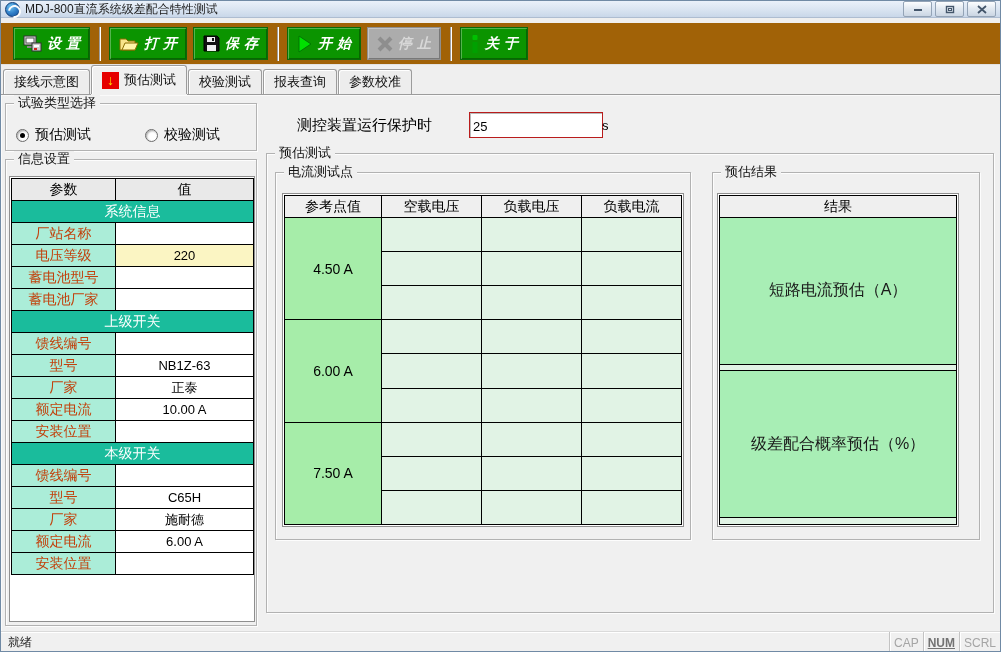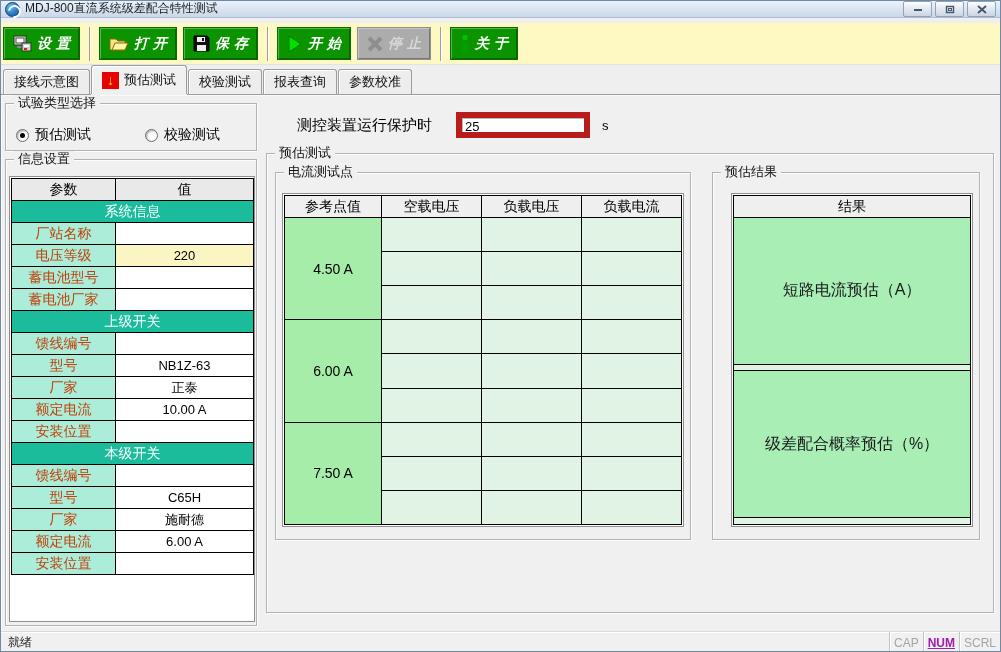--- a/index.html
+++ b/index.html
@@ -7,21 +7,21 @@
   .window {
     position:relative; width:1001px; height:652px;
     background:#EFEFEF; border:1px solid #708AA5; overflow:hidden;
   }
 
   
   .titlebar {
     position:absolute; left:0; top:0; width:100%; height:17px;
     background:linear-gradient(180deg,#EAF1FA 0%,#D9E4F1 55%,#C9D7E9 100%);
     border-bottom:1px solid #AEBDD1;
-    display:flex; align-items:flex-end; padding:0 4px;
+    display:flex; align-items:center; padding:0 4px;
   }
   .app-icon {
     width:15px; height:15px; border-radius:50%;
     background:radial-gradient(circle at 35% 30%,#6FC2F0 0%,#2E7CC6 55%,#134E96 100%);
     border:1px solid #0E3C77; margin-right:5px; position:relative; flex:0 0 auto;
   }
   .app-icon::after{
     content:""; position:absolute; left:2px; top:2px; width:9px; height:9px;
     border:2px solid rgba(255,255,255,.95); border-radius:50%;
     border-left-color:transparent; transform:rotate(-35deg);
@@ -31,21 +31,21 @@
   .win-btn {
     width:29px; height:16px; border:1px solid #93A3B6; border-radius:2px;
     background:linear-gradient(180deg,#FDFEFF 0%,#E3EAF2 45%,#CBD6E3 100%);
     display:flex; align-items:center; justify-content:center; cursor:default;
   }
   .win-btn svg { display:block; }
 
   
   .toolbar {
     position:absolute; left:0; top:22px; width:100%; height:42px;
-    background:#fef9c3; display:flex; align-items:center; padding:0 2px;
+    background:#a16207; display:flex; align-items:center; padding:0 12px;
     border-bottom:1px solid #E2E2E2;
   }
   .tb-btn {
     height:33px; padding:0 9px; margin-right:6px;
     background:#0B9400; border:1px solid #0A6A0A;
     box-shadow:inset 1px 1px 0 rgba(255,255,255,.3), inset -1px -1px 0 rgba(0,0,0,.3);
     display:inline-flex; align-items:center; gap:5px; cursor:default;
   }
   .tb-btn .tb-label {
     color:#FFFFFF; font-size:14px; letter-spacing:5px; font-weight:bold; font-style:italic;
@@ -128,22 +128,22 @@
   .section-cell {
     background:#1ABC9C; color:#FFFFFF; text-align:center; font-size:14px;
   }
   .param-cell { background:#ABEDD8; color:#c2410c; text-align:center; font-size:14px; }
   .value-cell { background:#FFFFFF; text-align:center; font-size:13px; }
   .value-cell.highlight { background:#FBF5C3; }
 
   
   .prot-label { position:absolute; left:296px; top:21px; font-size:15px; color:#000; }
   .prot-input {
-    position:absolute; left:455px; top:17px; width:134px; height:26px;
-    background:#FFF; border:6px solid #b91c1c;
+    position:absolute; left:468px; top:17px; width:134px; height:26px;
+    background:#FFF; border:1px solid #b91c1c;
     box-shadow:inset 1px 1px 0 #B9B9B9;
     font-size:13px; padding:2px 3px 0 3px; color:#000;
     font-family:"Liberation Sans", sans-serif;
   }
   .prot-unit { position:absolute; left:601px; top:23px; font-size:13px; color:#000; }
 
   
   .gb-predict { left:265px; top:58px; width:728px; height:460px; }
   .gb-current { left:8px; top:18px; width:416px; height:368px; }
   .current-frame { left:6px; top:20px; width:402px; height:334px; }
@@ -151,21 +151,21 @@
   .cp-table td, .cp-table th { border:1px solid #000; }
   .cp-table th {
     height:22px; background:#EFEFEF; font-size:14px; font-weight:normal; color:#000;
   }
   .cp-col0{width:97px;} .cp-col{width:100px;}
   .cp-table tbody tr { height:23px; }
   .ref-cell { background:#A6EDA9; text-align:center; font-size:14px; color:#000; }
   .data-cell { background:#E1F3E5; }
 
   .gb-result { left:445px; top:18px; width:268px; height:368px; }
-  .result-frame { left:18px; top:20px; width:242px; height:334px; }
+  .result-frame { left:4px; top:20px; width:242px; height:334px; }
   .res-table { width:238px; height:330px; }
   .res-table td, .res-table th { border:1px solid #000; }
   .res-table th { height:22px; background:#EFEFEF; font-size:14px; font-weight:normal; color:#000; }
   .result-label-cell { background:#A8EEB5; text-align:center; font-size:16px; color:#1A1A1A; }
   .result-empty-cell { background:#E1F3E5; }
 
   .stray-dot { position:absolute; left:648px; top:470px; font-size:12px; color:#555; }
 
   
   .statusbar {
@@ -174,21 +174,21 @@
     box-shadow:inset 0 1px 0 #FFFFFF;
     display:flex; align-items:center; font-size:12px; color:#222;
   }
   .status-text { padding-left:7px; }
   .indicators { margin-left:auto; display:flex; height:100%; align-items:stretch; }
   .indicator {
     min-width:31px; padding:0 4px; display:flex; align-items:center; justify-content:center;
     border-left:1px solid #C3C3C3; box-shadow:inset 1px 0 0 #FFFFFF;
     color:#A5A5A5;
   }
-  .indicator.active { color:#a21caf; font-weight:bold;text-decoration:underline; }
+  .indicator.active { color:#737373; font-weight:bold;text-decoration:underline; }
 </style>
 </head>
 <body>
 
 <div class="window">
 
   <div class="titlebar">
     <span class="app-icon"></span>
     <span class="title-text">MDJ-800直流系统级差配合特性测试</span>
     <span class="win-buttons">

